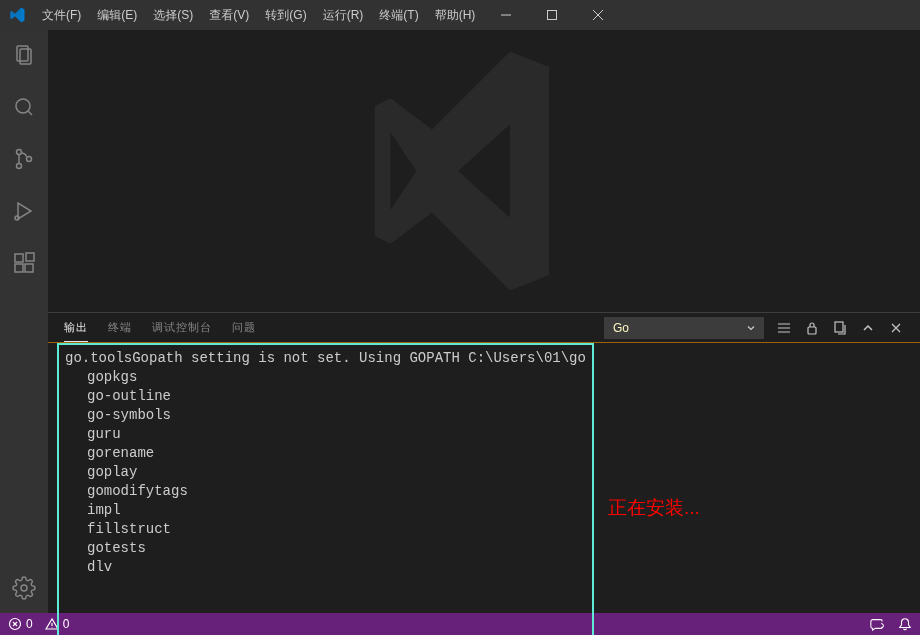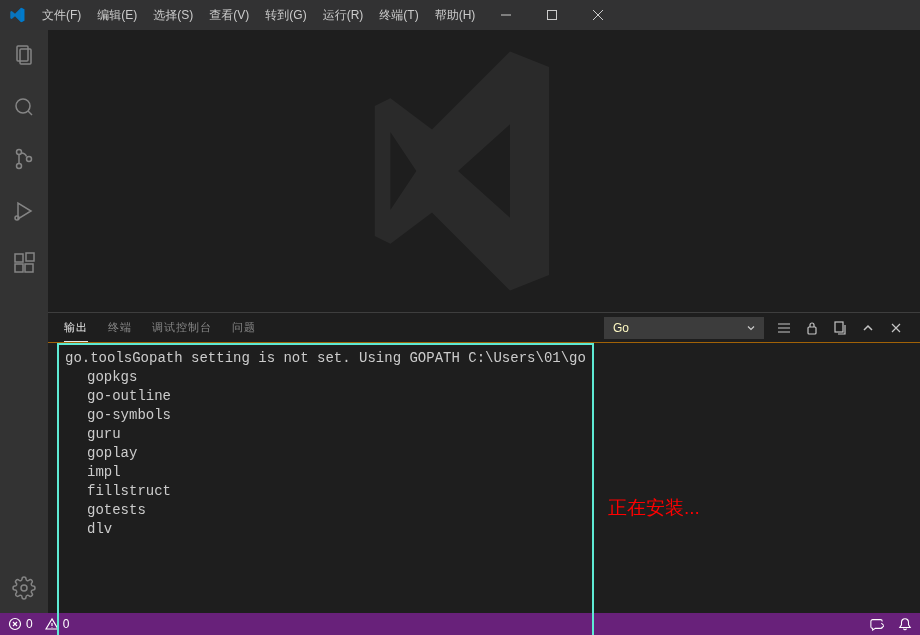--- a/index.html
+++ b/index.html
@@ -207,21 +207,23 @@
         </div>
 
         <div class="panel-body">
           <div class="output-box">
             <div>go.toolsGopath setting is not set. Using GOPATH C:\Users\01\go</div>
             <div id="tools-list">
                 <div class="indent">gopkgs</div>
                 <div class="indent">go-outline</div>
                 <div class="indent">go-symbols</div>
                 <div class="indent">guru</div>
+                <div class="indent">gorename</div>
                 <div class="indent">goplay</div>
+                <div class="indent">gomodifytags</div>
                 <div class="indent">impl</div>
                 <div class="indent">fillstruct</div>
                 <div class="indent">gotests</div>
                 <div class="indent">dlv</div>
               </div>
           </div>
           <div class="annotation">正在安装...</div>
         </div>
       </div>
     </div>

